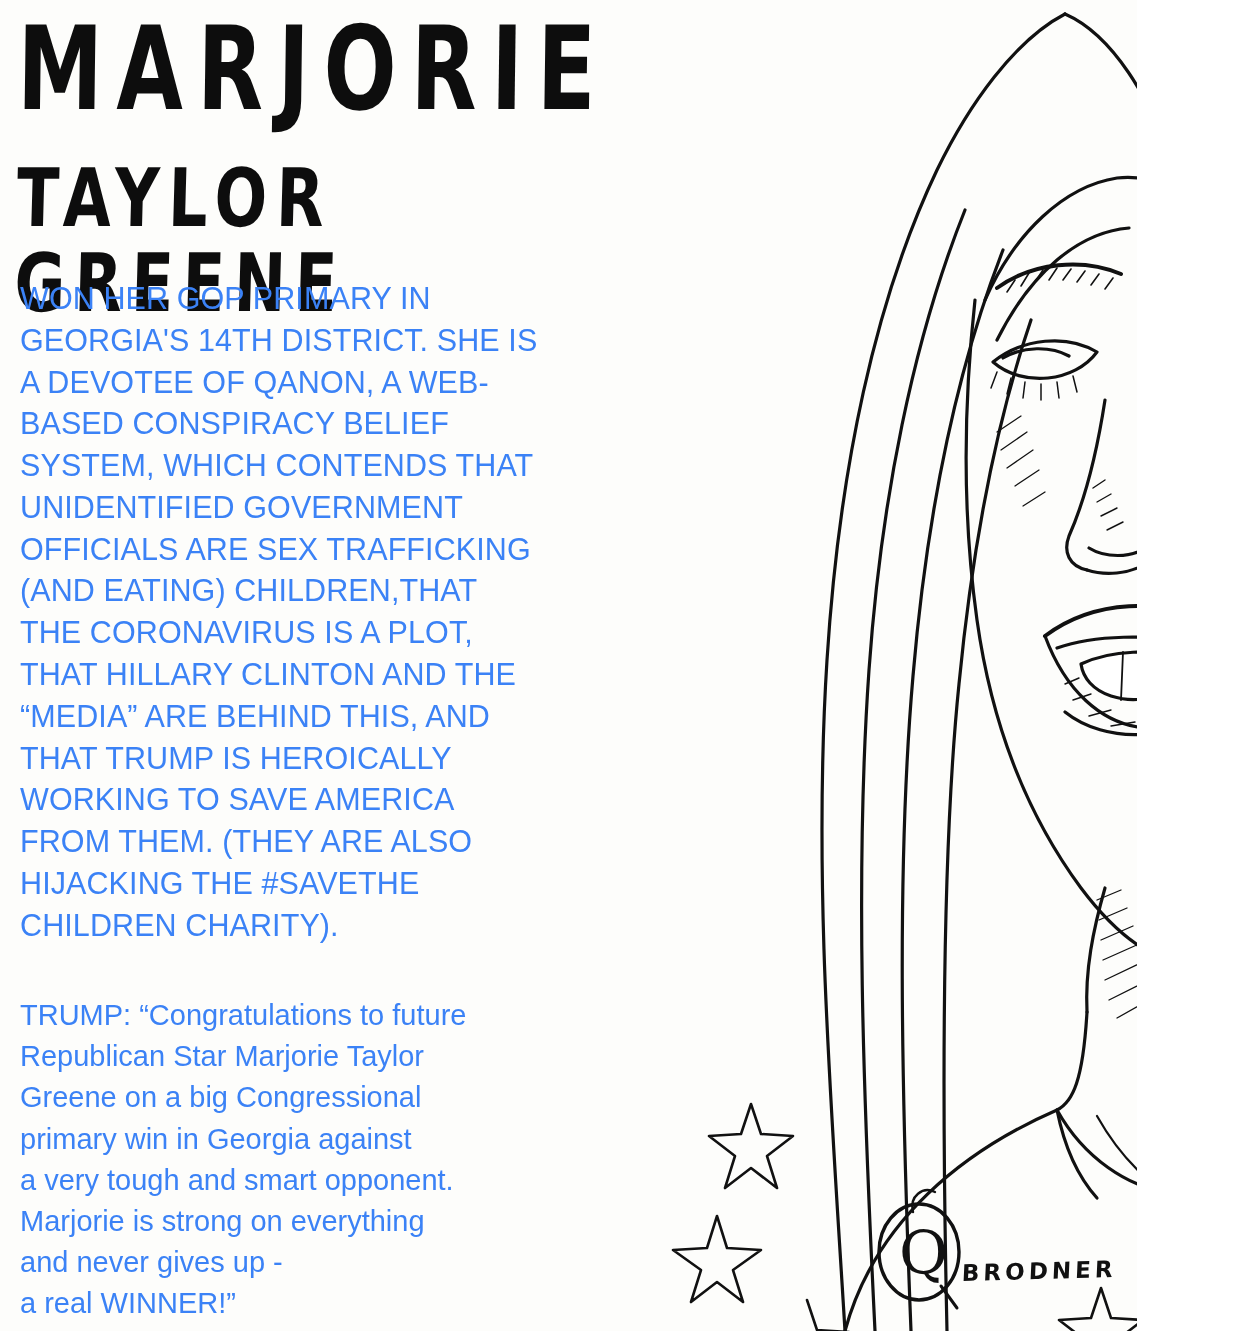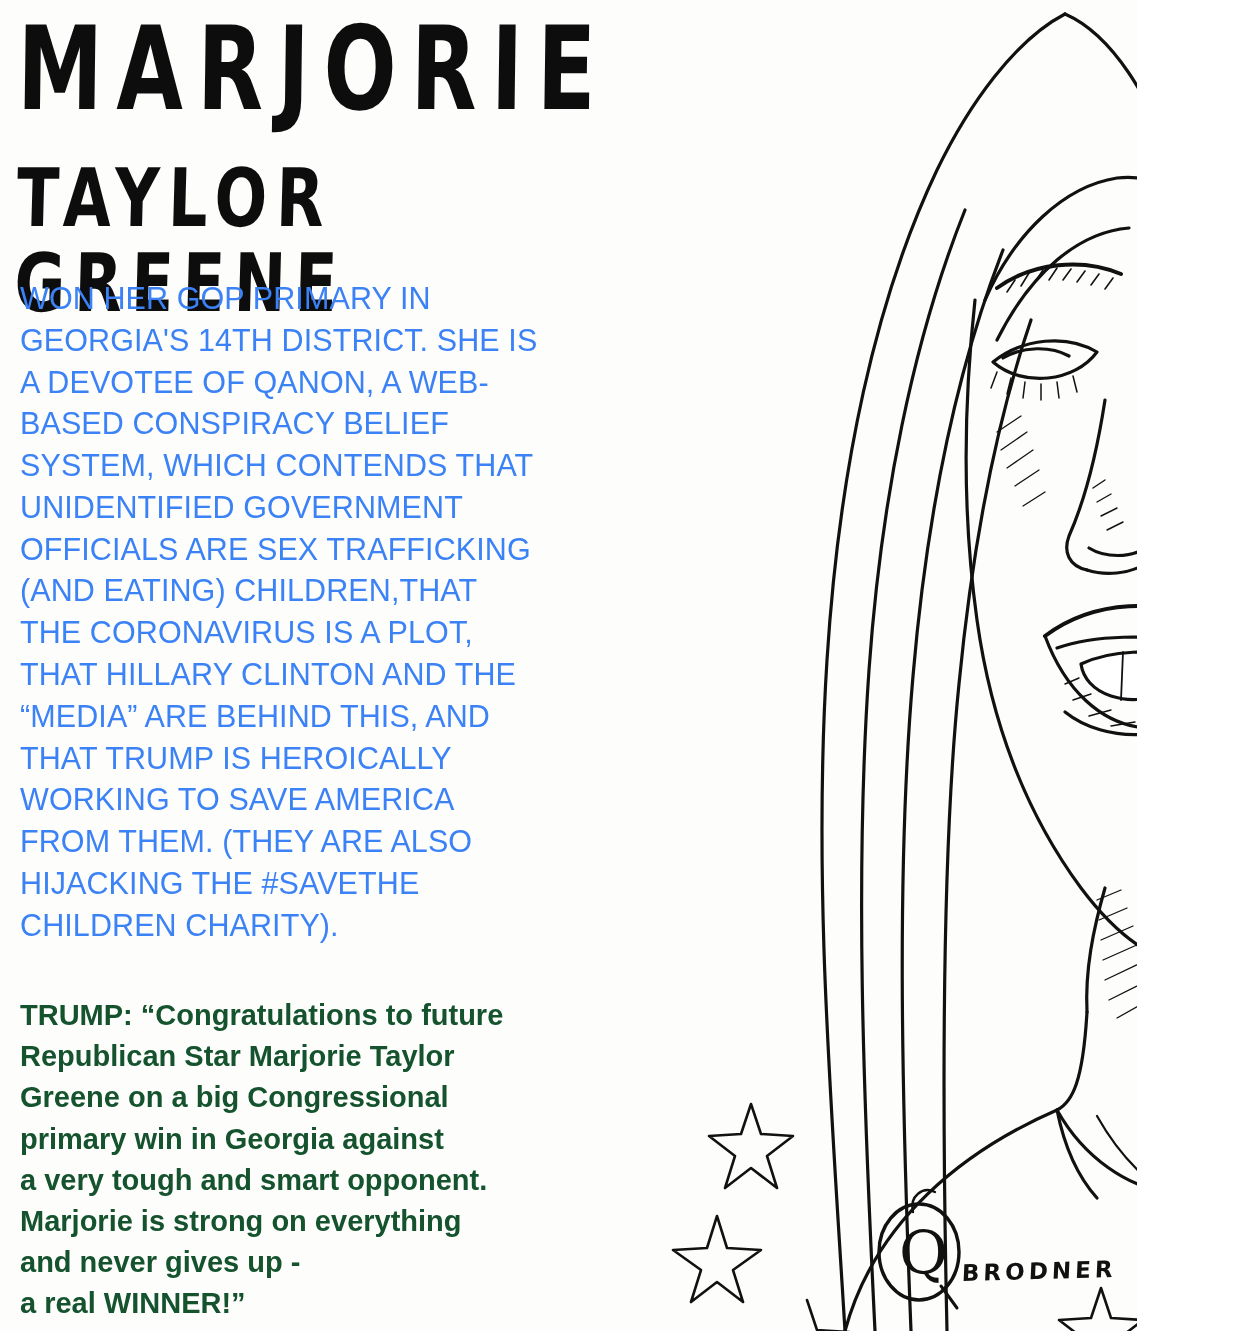--- a/index.html
+++ b/index.html
@@ -60,23 +60,23 @@
     color: #3b82f6;
     white-space: pre-line;
   }
   .quote-text {
     position: absolute;
     left: 20px;
     top: 995px;
     width: 540px;
     font-family: "Liberation Sans", sans-serif;
     font-size: 29px;
-    font-weight: 700;
+    font-weight: 400;
     line-height: 1.42;
-    color: #14532d;
+    color: #3b82f6;
     white-space: pre-line;
   }
 
   
   .illustration {
     position: absolute;
     left: 545px;
     top: 0;
     width: 702px;
     height: 1331px;

